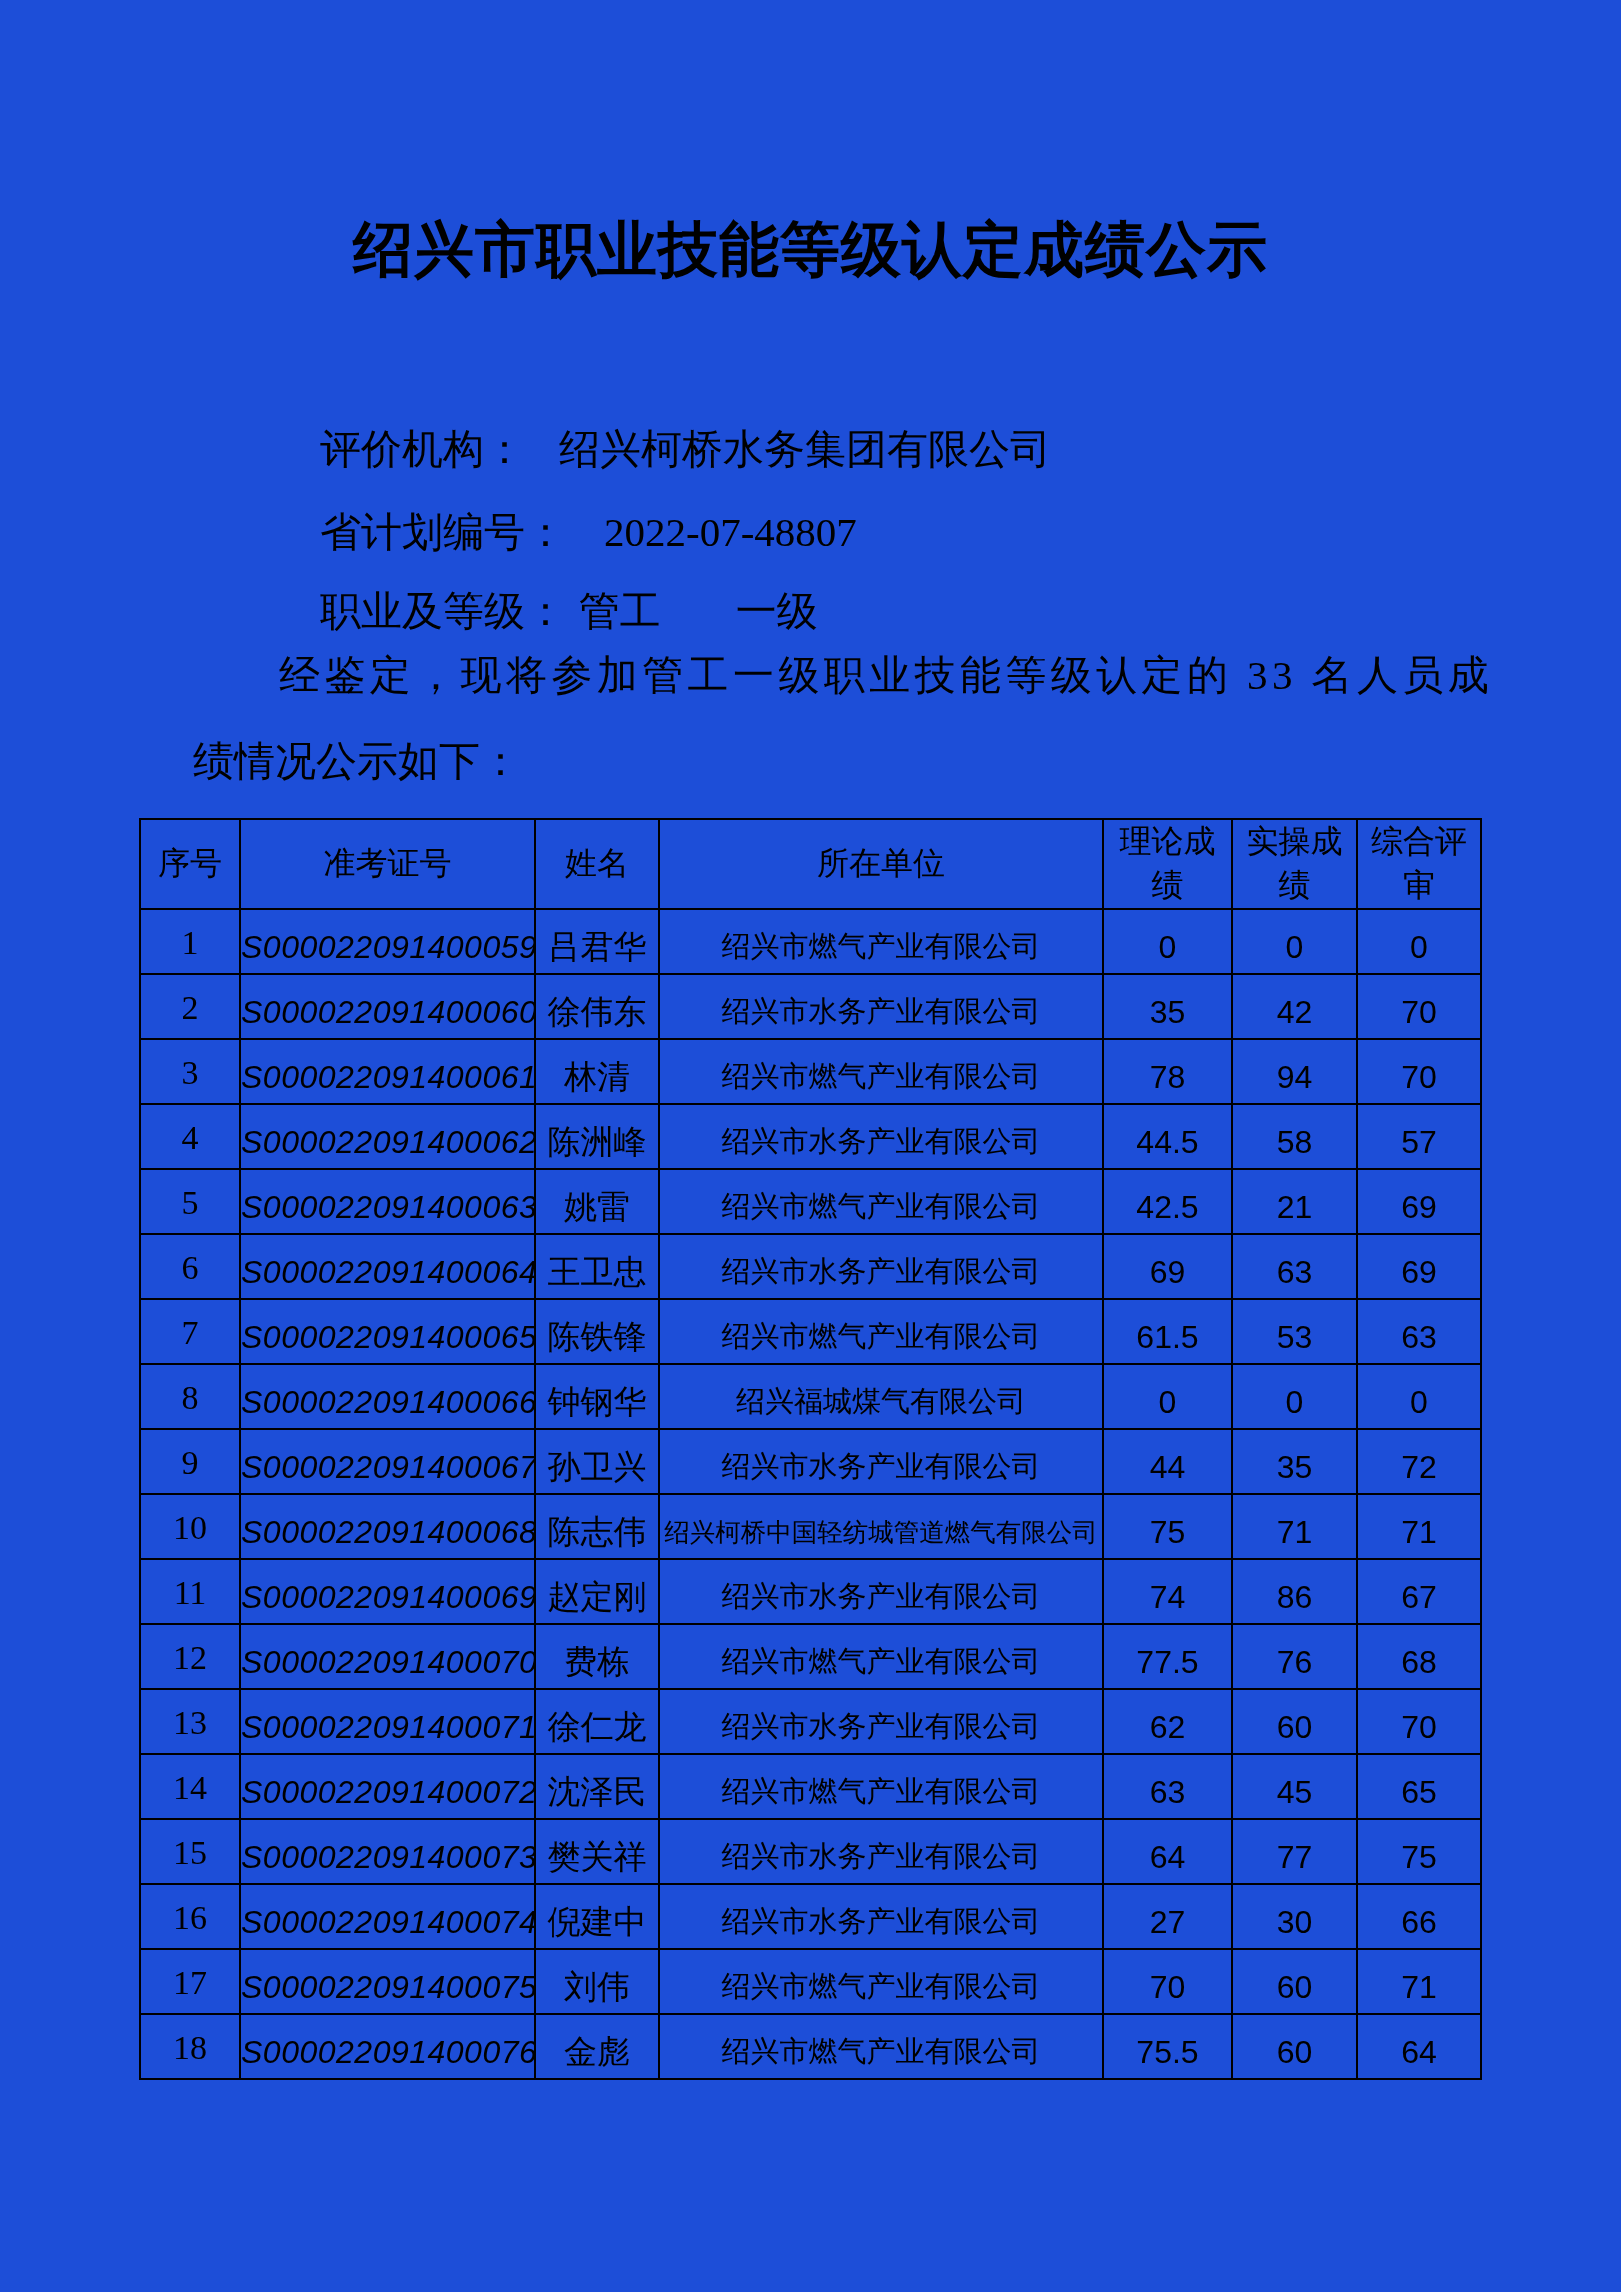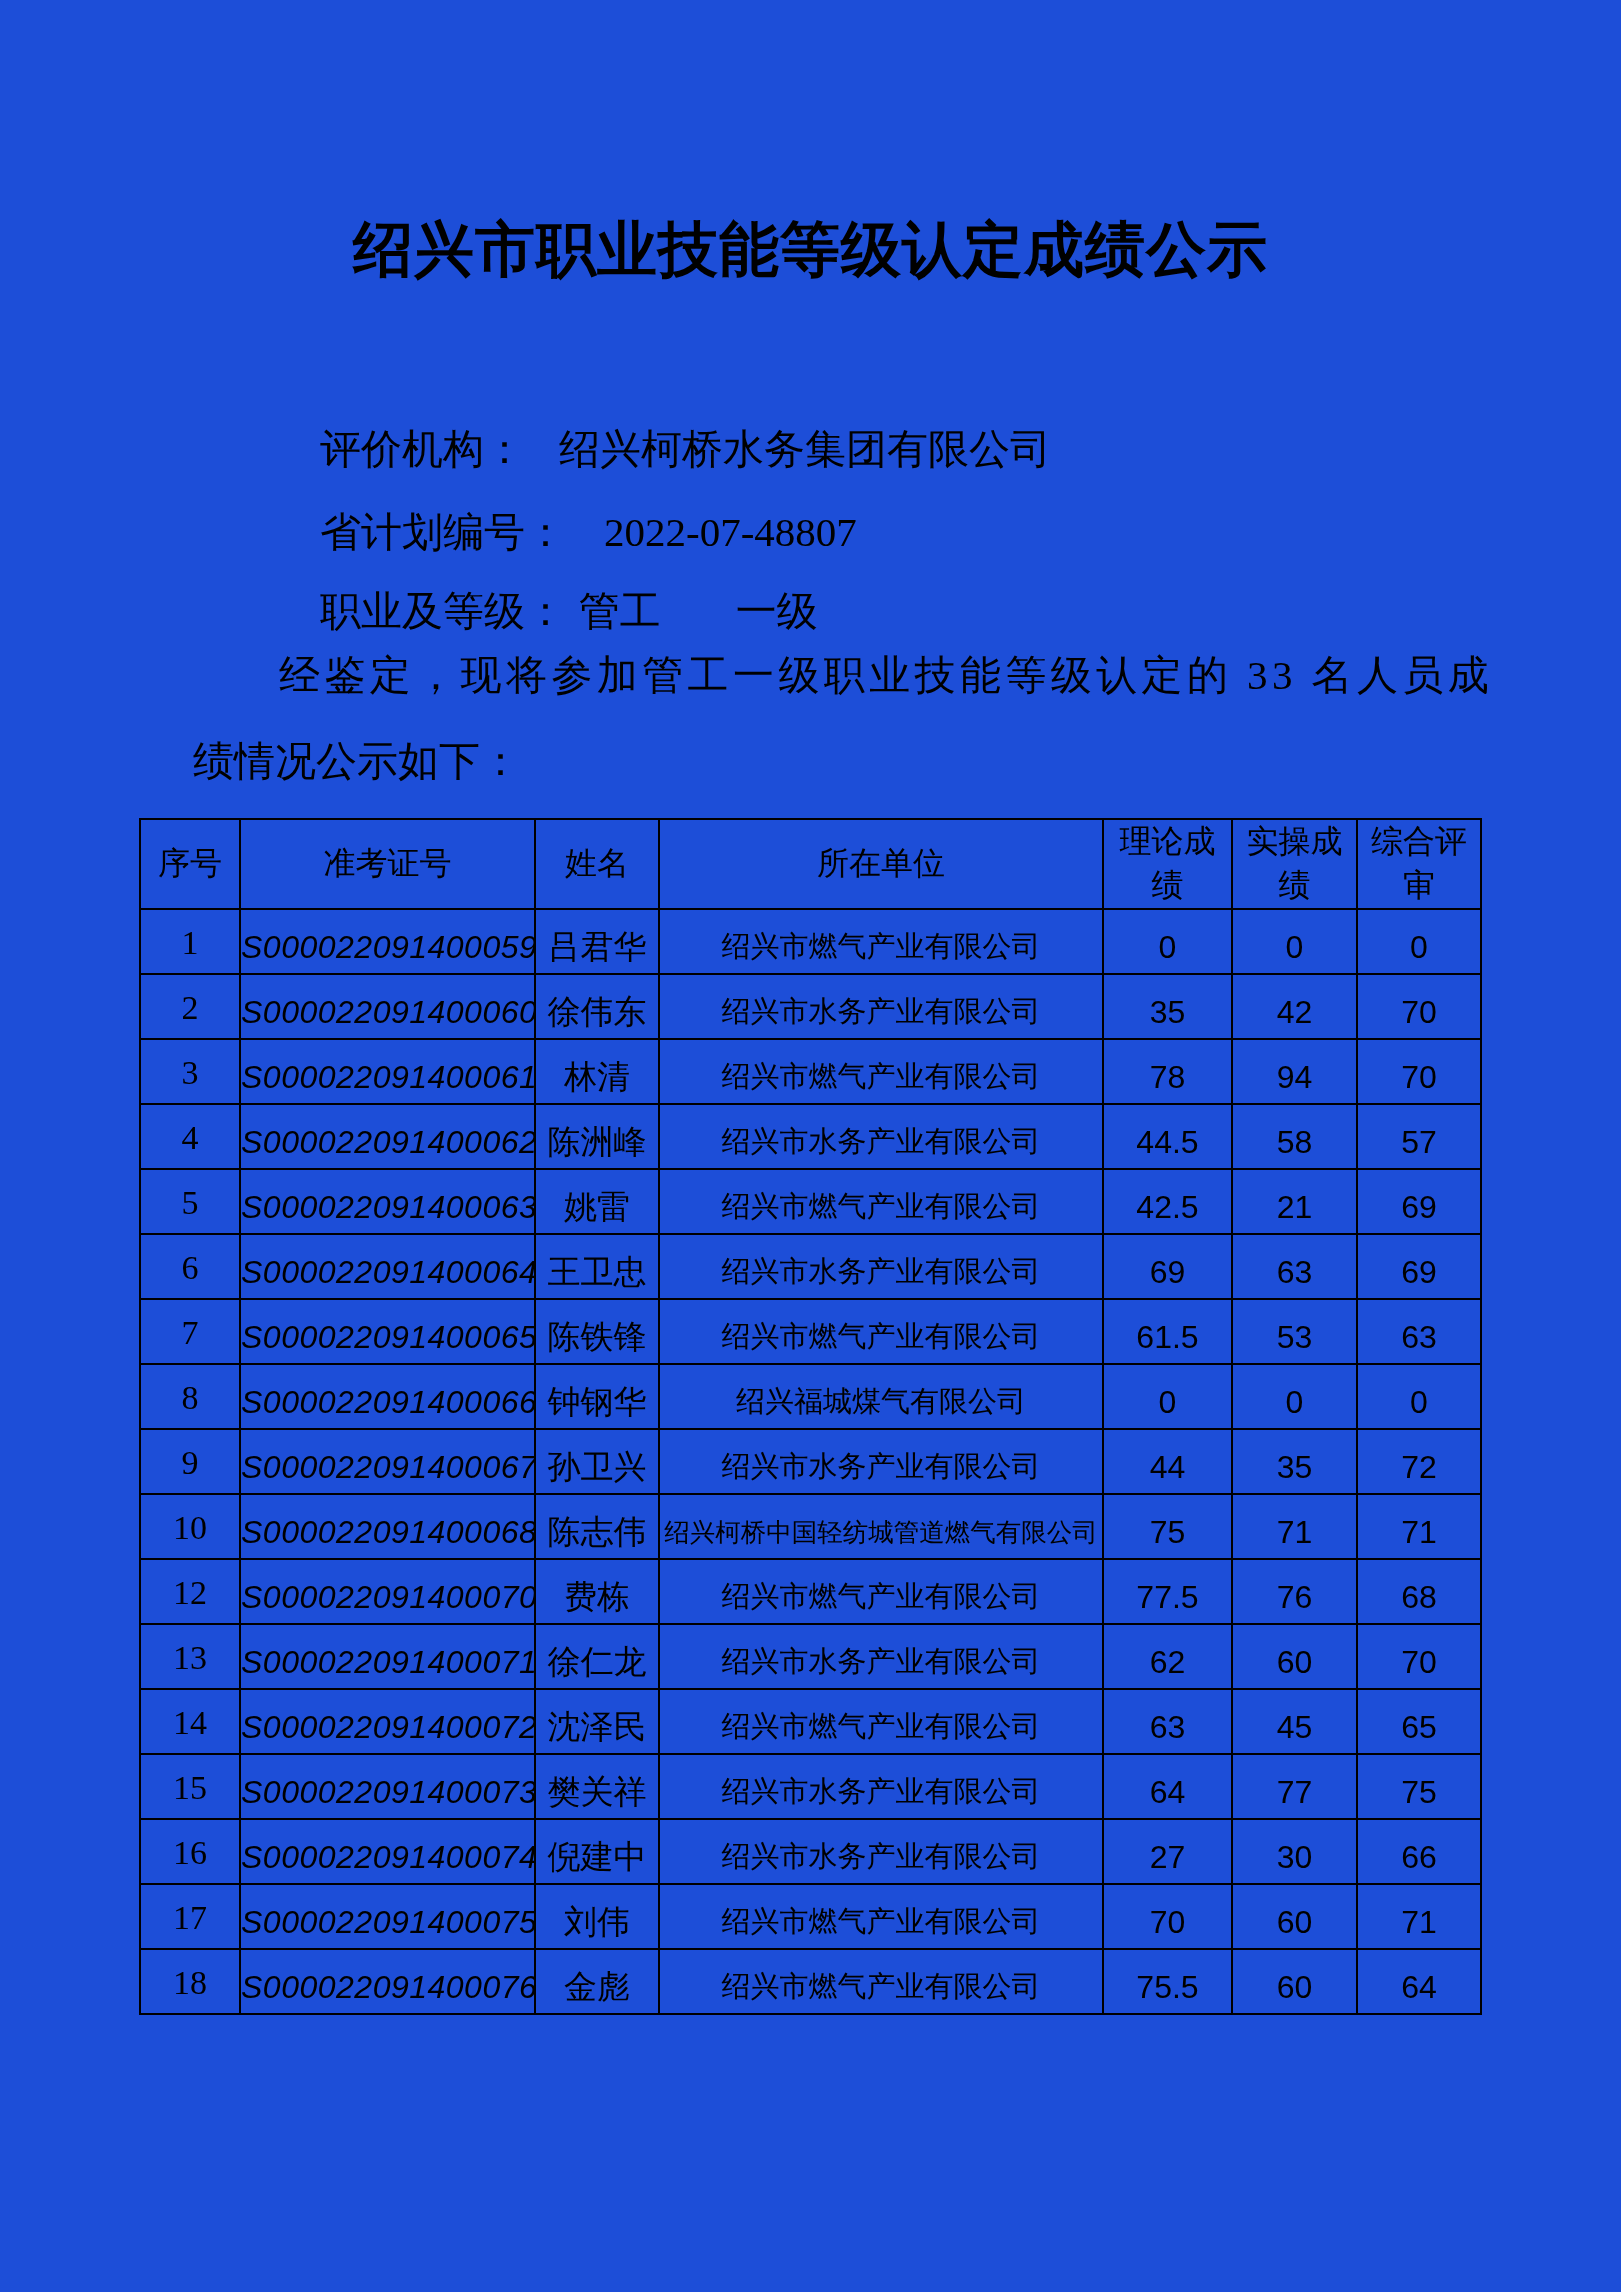--- a/index.html
+++ b/index.html
@@ -231,20 +231,29 @@
         <tr>
           <td class="col-index">10</td>
           <td class="col-id">S000022091400068</td>
           <td class="col-name">陈志伟</td>
           <td class="col-company compact">绍兴柯桥中国轻纺城管道燃气有限公司</td>
           <td class="col-score">75</td>
           <td class="col-score">71</td>
           <td class="col-score">71</td>
         </tr>
         <tr>
+          <td class="col-index">11</td>
+          <td class="col-id">S000022091400069</td>
+          <td class="col-name">赵定刚</td>
+          <td class="col-company">绍兴市水务产业有限公司</td>
+          <td class="col-score">74</td>
+          <td class="col-score">86</td>
+          <td class="col-score">67</td>
+        </tr>
+        <tr>
           <td class="col-index">12</td>
           <td class="col-id">S000022091400070</td>
           <td class="col-name">费栋</td>
           <td class="col-company">绍兴市燃气产业有限公司</td>
           <td class="col-score">77.5</td>
           <td class="col-score">76</td>
           <td class="col-score">68</td>
         </tr>
         <tr>
           <td class="col-index">13</td>

